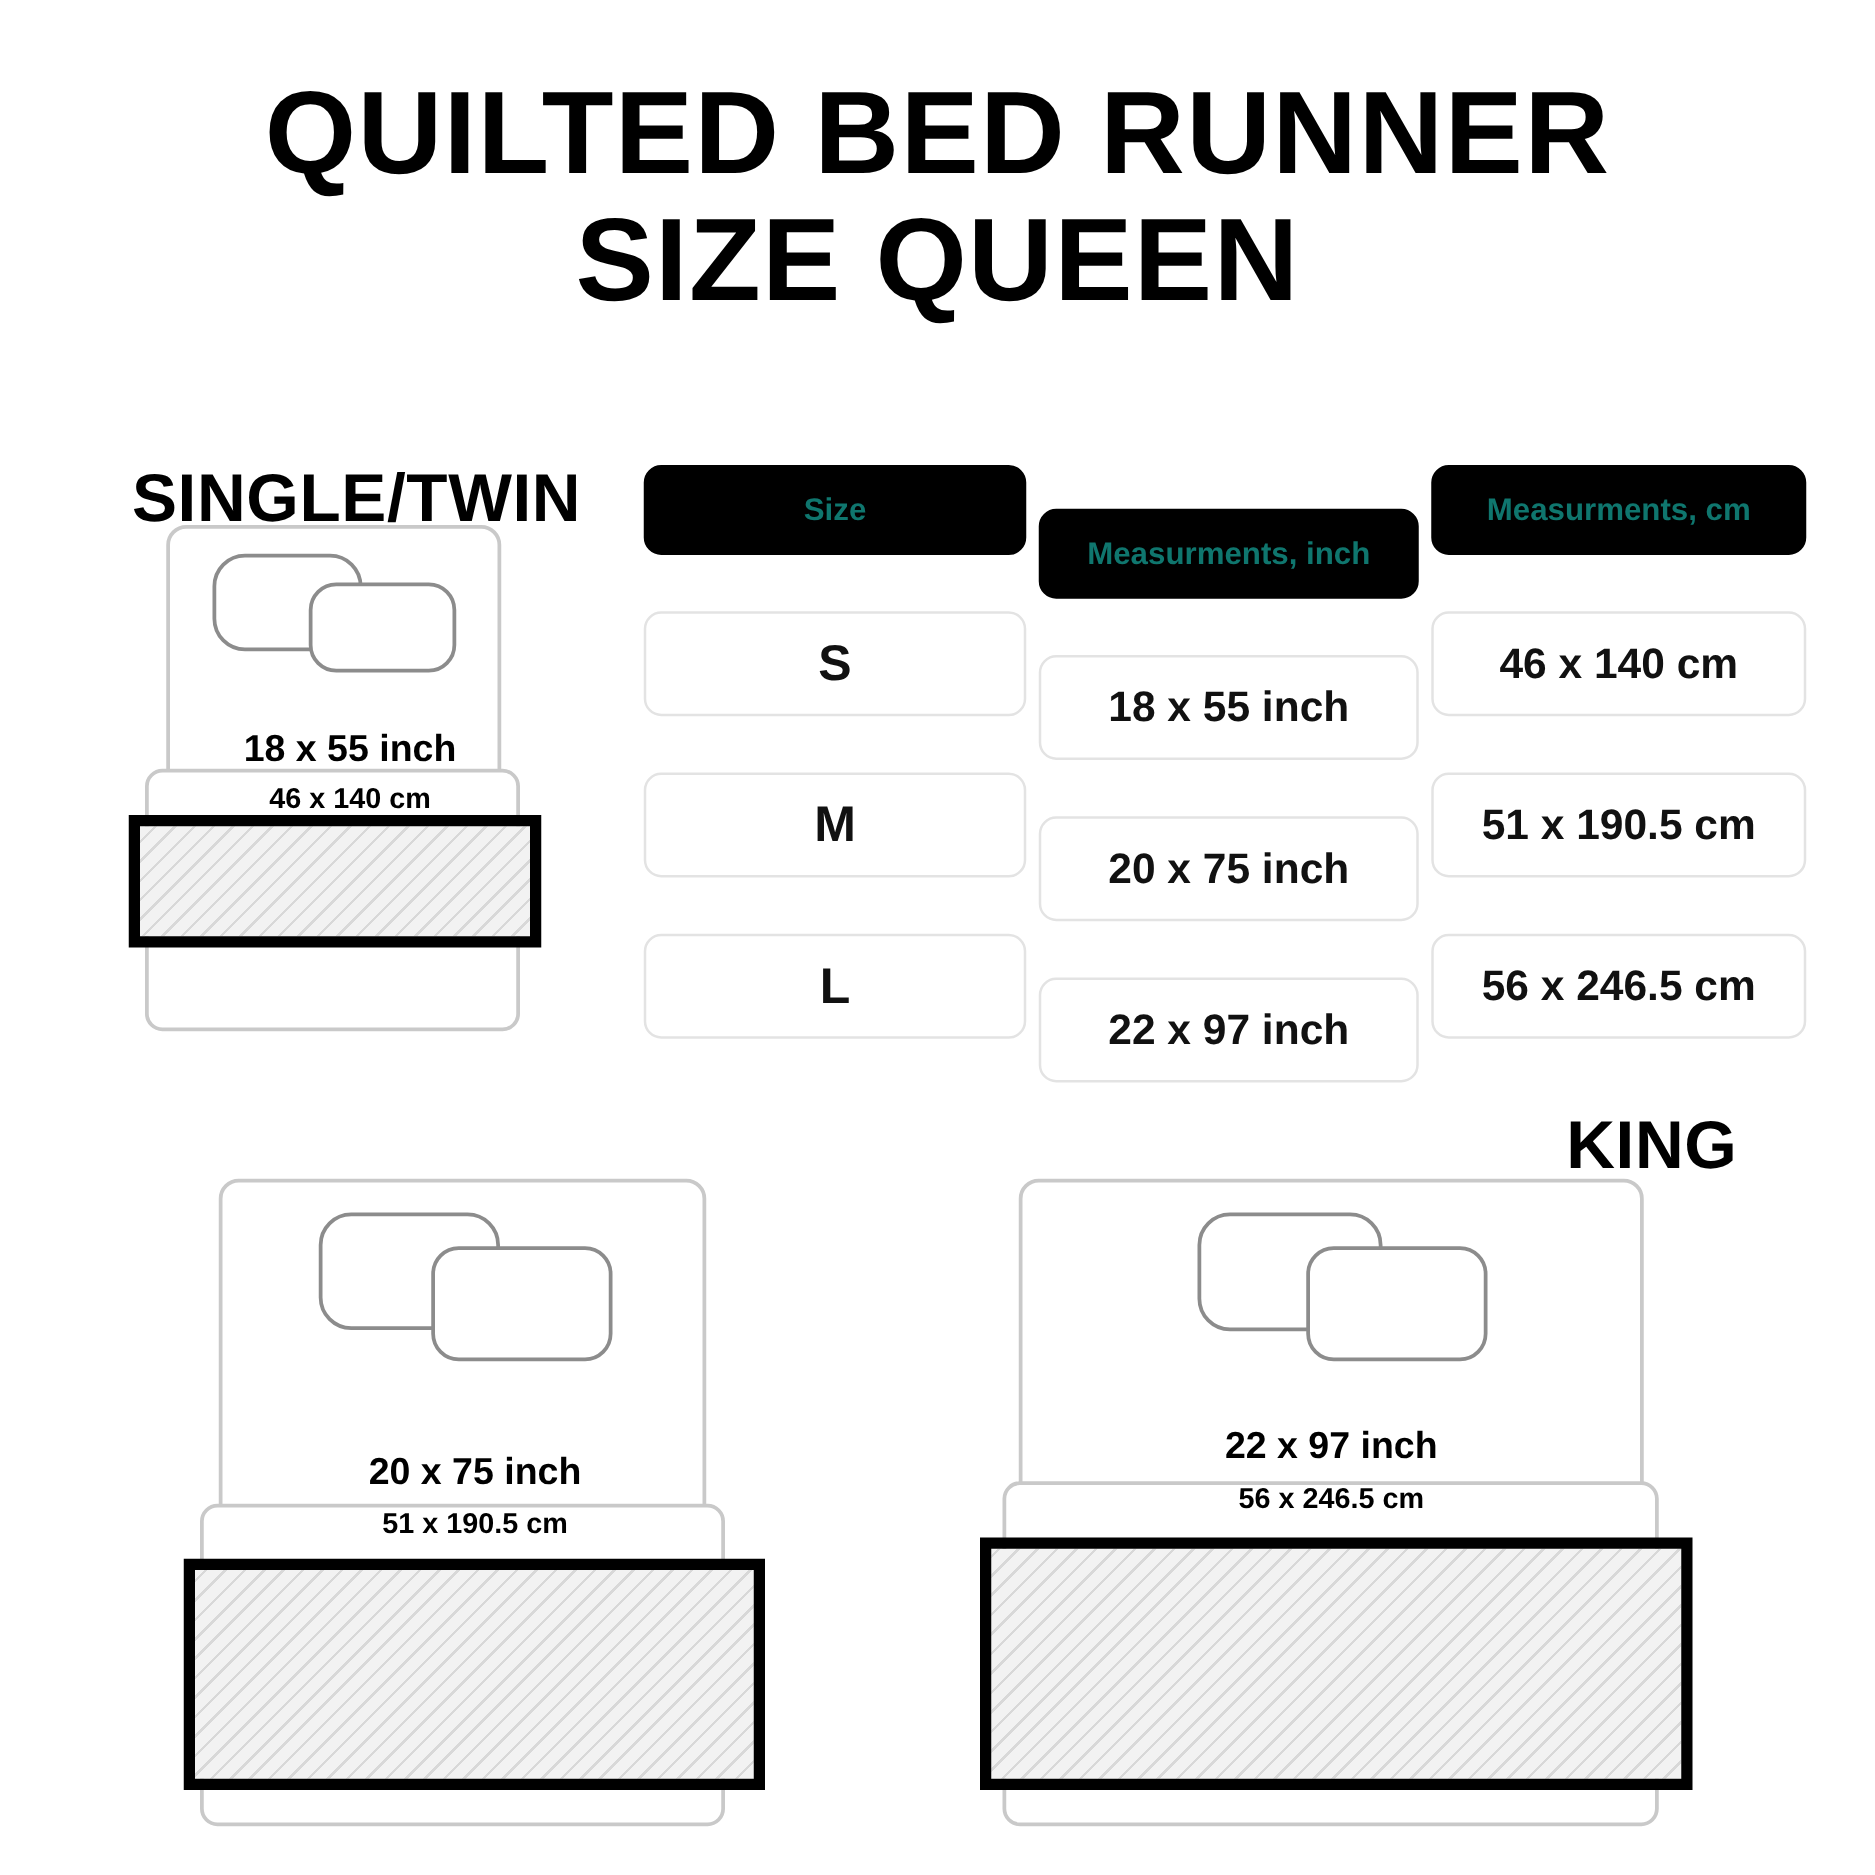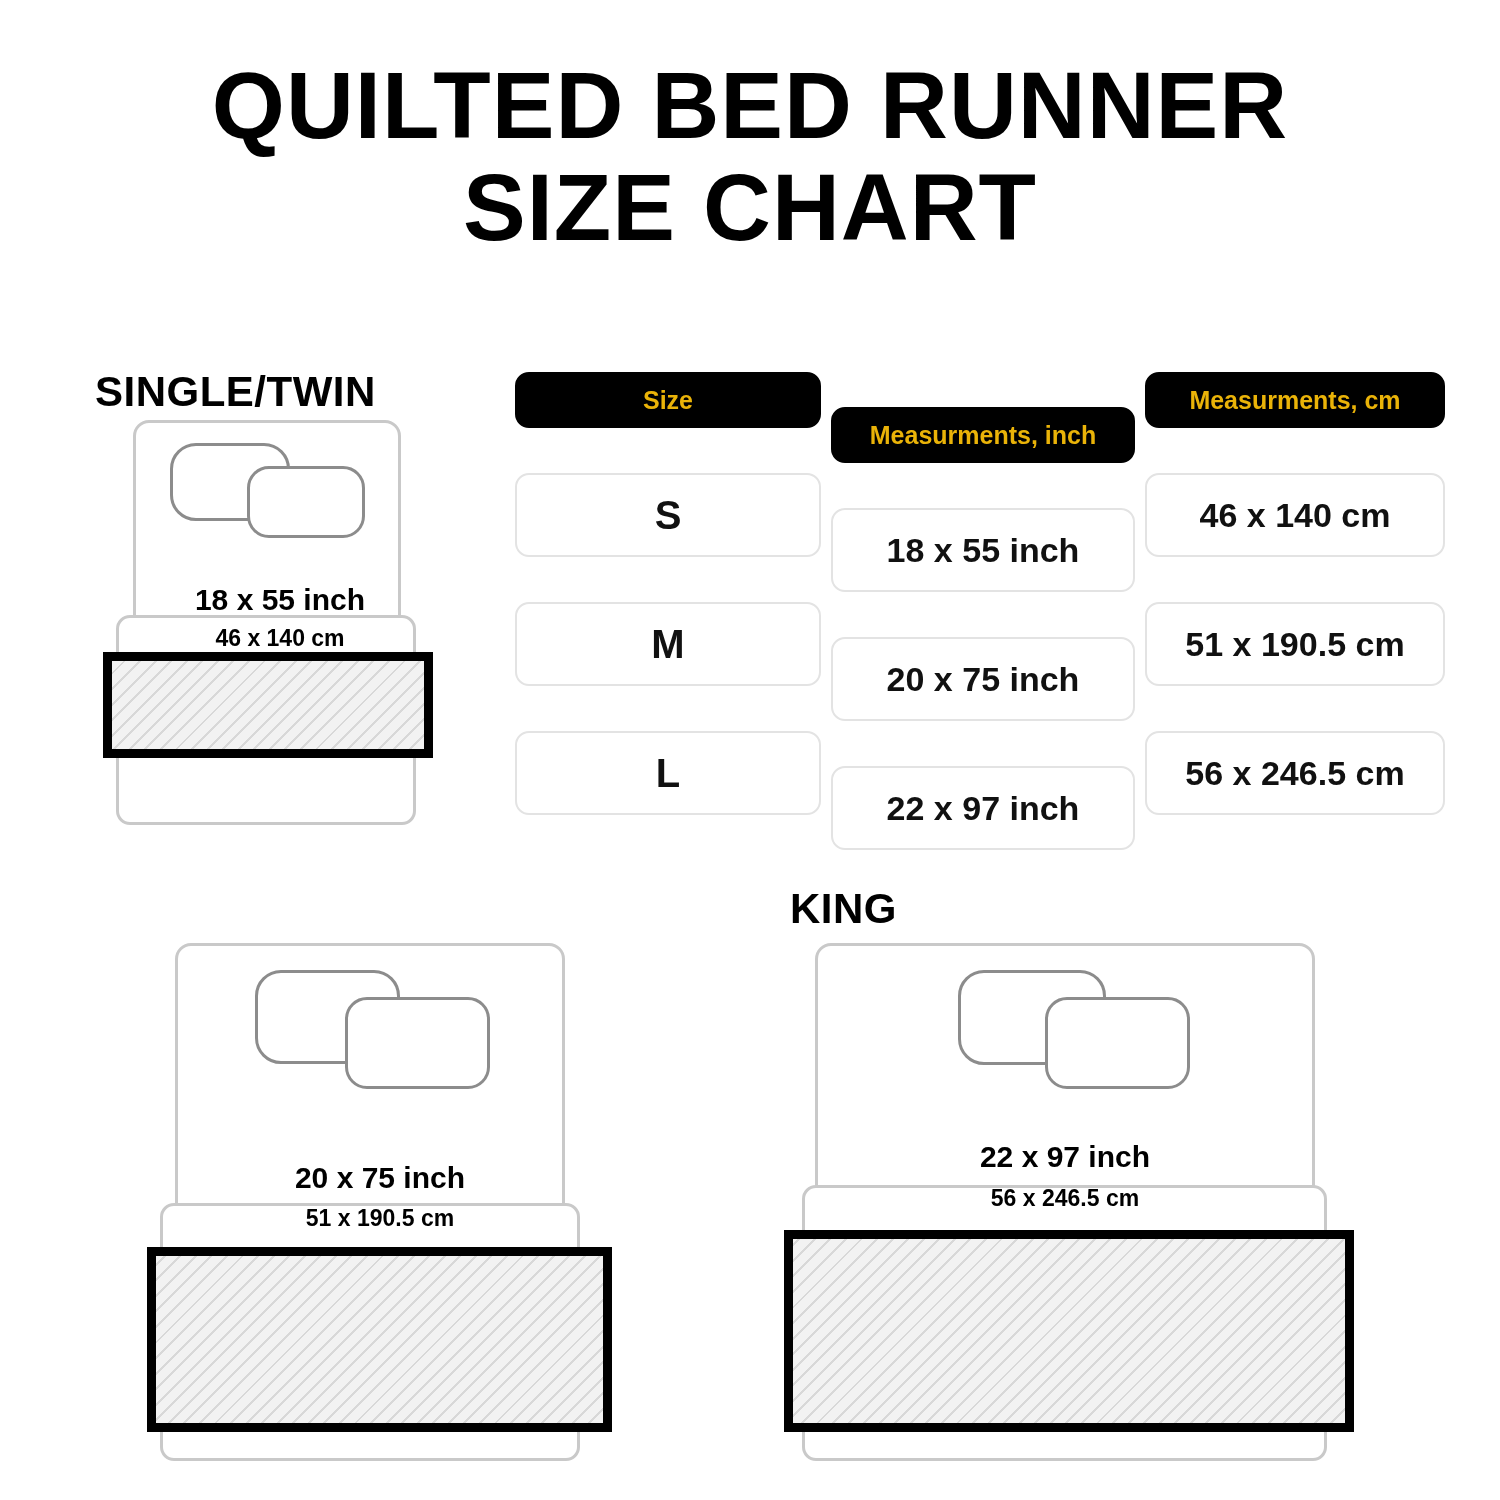--- a/index.html
+++ b/index.html
@@ -53,41 +53,41 @@
     justify-content: center;
     text-align: center;
   }
   .c-size { width: 306px; }
   .c-inch { width: 304px; margin-top: 35px; }
   .c-cm   { width: 300px; }
 
   .head .cell {
     background: #000000;
     border-color: #000000;
-    color: #eab308;
-    height: 56px;
+    color: #0f766e;
+    height: 72px;
     font-size: 25px;
     font-weight: bold;
   }
   .body-row .cell {
     height: 84px;
     font-size: 34px;
     font-weight: bold;
     color: #111111;
   }
   .body-row .c-size { font-size: 40px; }
 
   
   .bed-block { position: absolute; }
   .bed-label {
     position: absolute;
     left: 0;
     width: 100%;
-    text-align: left;
-    font-size: 42px;
+    text-align: right;
+    font-size: 54px;
     font-weight: bold;
     letter-spacing: 0.5px;
   }
 
   .mattress {
     position: absolute;
     box-sizing: border-box;
     border: 3px solid #c9c9c9;
     border-radius: 16px;
     background: #ffffff;
@@ -135,21 +135,21 @@
     font-size: 23px;
     font-weight: bold;
     white-space: nowrap;
   }
 </style>
 </head>
 <body>
 
 <div class="title-block">
   <div class="title-line">QUILTED BED RUNNER</div>
-  <div class="title-line">SIZE CHART</div>
+  <div class="title-line">SIZE QUEEN</div>
 </div>
 
 <div class="size-table">
 
   <div class="trow head">
     <div class="cell c-size">Size</div>
     <div class="cell c-inch">Measurments, inch</div>
     <div class="cell c-cm">Measurments, cm</div>
   </div>
 

